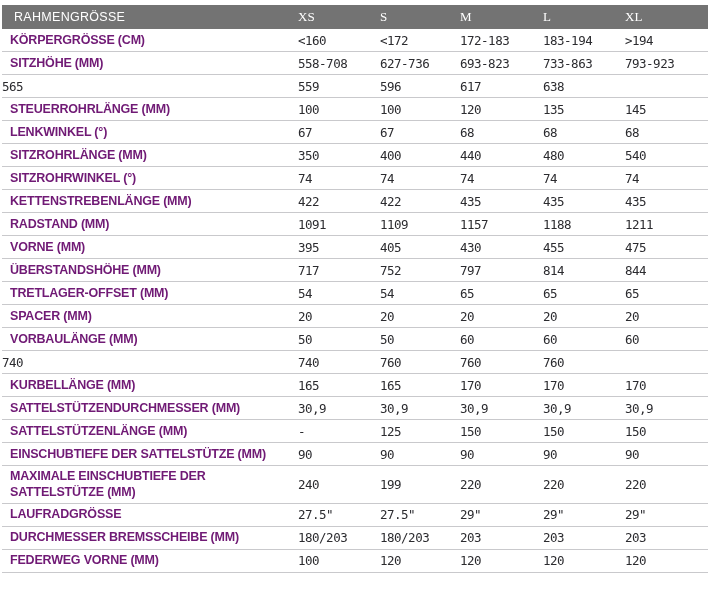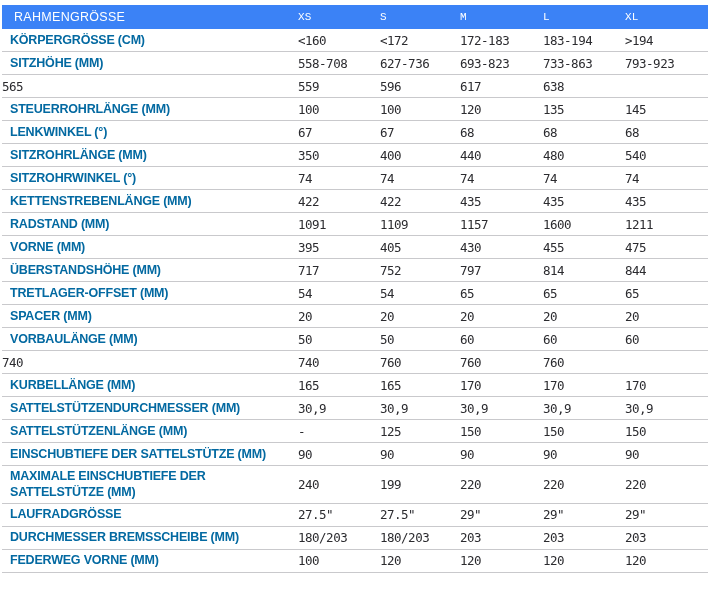--- a/index.html
+++ b/index.html
@@ -15,21 +15,21 @@
     margin: 5px 2px 0 2px;
     width: 706px;
   }
   .row {
     display: grid;
     grid-template-columns: 296px 82px 80px 83px 82px auto;
     align-items: center;
     box-sizing: border-box;
   }
   .header-row {
-    background: #3b82f6;
+    background: #737373;
     color: #ffffff;
     height: 24px;
     font-size: 13px;
     font-weight: 400;
     letter-spacing: 0.2px;
   }
   .header-row .label-cell {
     padding-left: 12px;
   }
   .data-row {
@@ -38,41 +38,41 @@
   }
   .cell {
     overflow: hidden;
     white-space: nowrap;
   }
   .label-cell {
     padding-left: 8px;
     font-weight: 700;
     font-size: 12.5px;
     letter-spacing: -0.2px;
-    color: #0369a1;
+    color: #701a75;
     white-space: normal;
     line-height: 1.3;
     padding-top: 2px;
     padding-bottom: 2px;
     padding-right: 6px;
   }
   .header-row .label-cell {
     font-weight: 400;
     color: #ffffff;
     letter-spacing: 0.3px;
   }
   .value-cell {
     font-family: "DejaVu Sans Mono", monospace;
     font-size: 12.5px;
     letter-spacing: -0.5px;
     color: #2b2b2f;
   }
   .header-row .value-cell {
-    font-family: Liberation Mono, monospace;
-    font-size: 11px;
+    font-family: Liberation Serif, serif;
+    font-size: 13px;
     letter-spacing: 0.2px;
     color: #ffffff;
   }
 </style>
 </head>
 <body>
 
 <div id="geo-table">
     <div class="row header-row">
       <div class="cell label-cell">RAHMENGRÖSSE</div>
@@ -143,21 +143,21 @@
       <div class="cell value-cell">422</div>
       <div class="cell value-cell">435</div>
       <div class="cell value-cell">435</div>
       <div class="cell value-cell">435</div>
     </div>
     <div class="row data-row">
       <div class="cell label-cell">RADSTAND (MM)</div>
       <div class="cell value-cell">1091</div>
       <div class="cell value-cell">1109</div>
       <div class="cell value-cell">1157</div>
-      <div class="cell value-cell">1600</div>
+      <div class="cell value-cell">1188</div>
       <div class="cell value-cell">1211</div>
     </div>
     <div class="row data-row">
       <div class="cell label-cell">VORNE (MM)</div>
       <div class="cell value-cell">395</div>
       <div class="cell value-cell">405</div>
       <div class="cell value-cell">430</div>
       <div class="cell value-cell">455</div>
       <div class="cell value-cell">475</div>
     </div>

